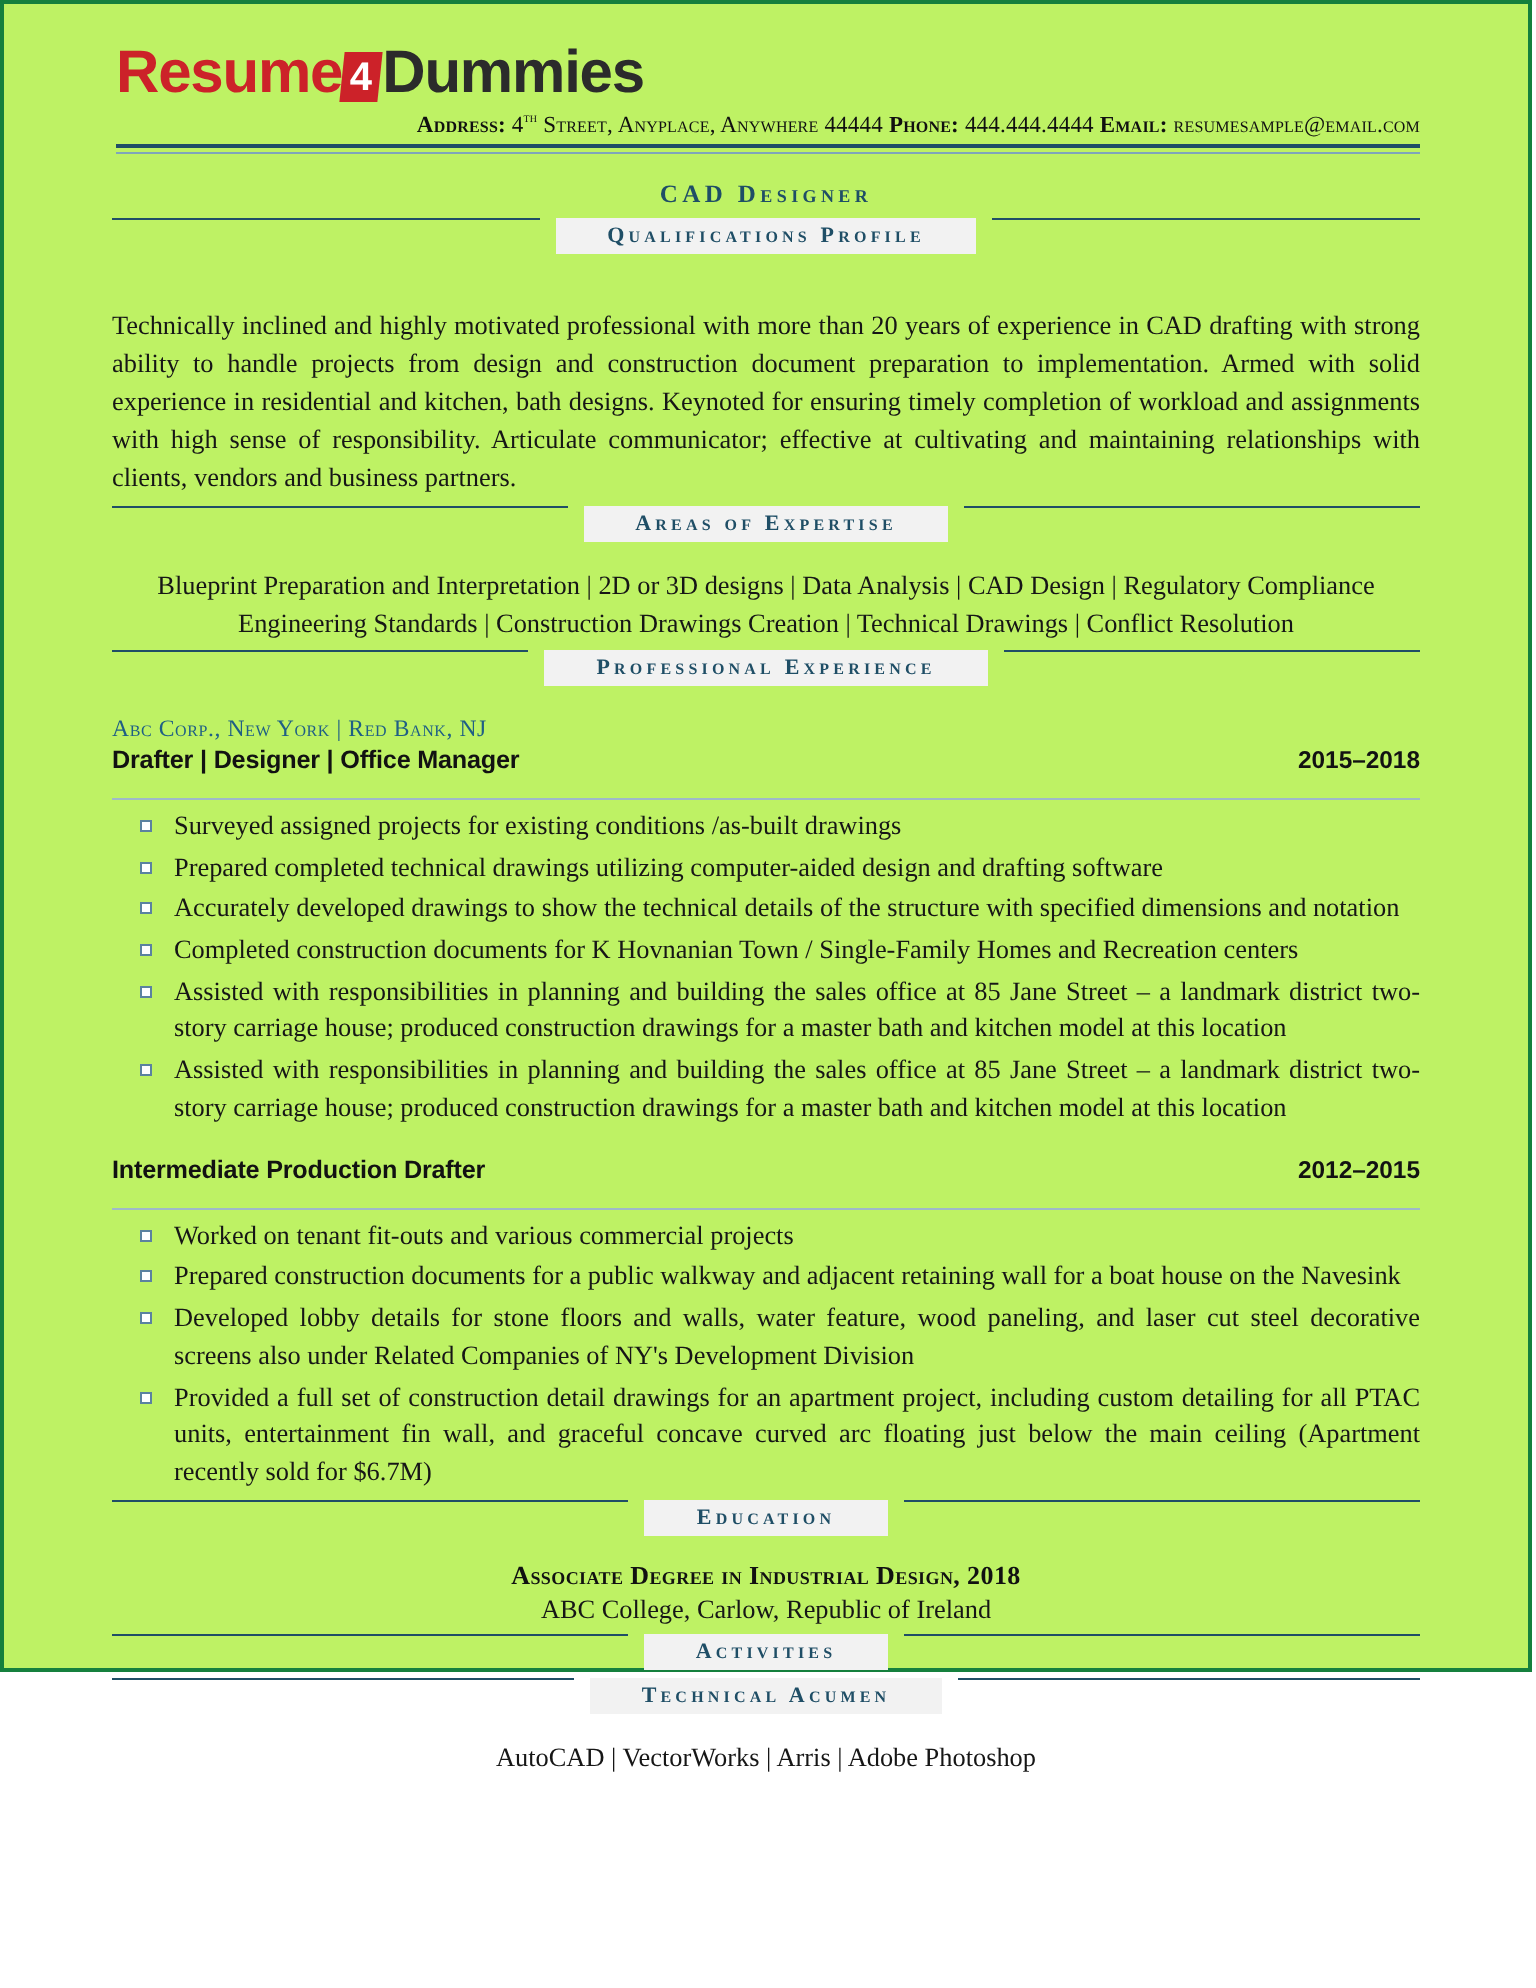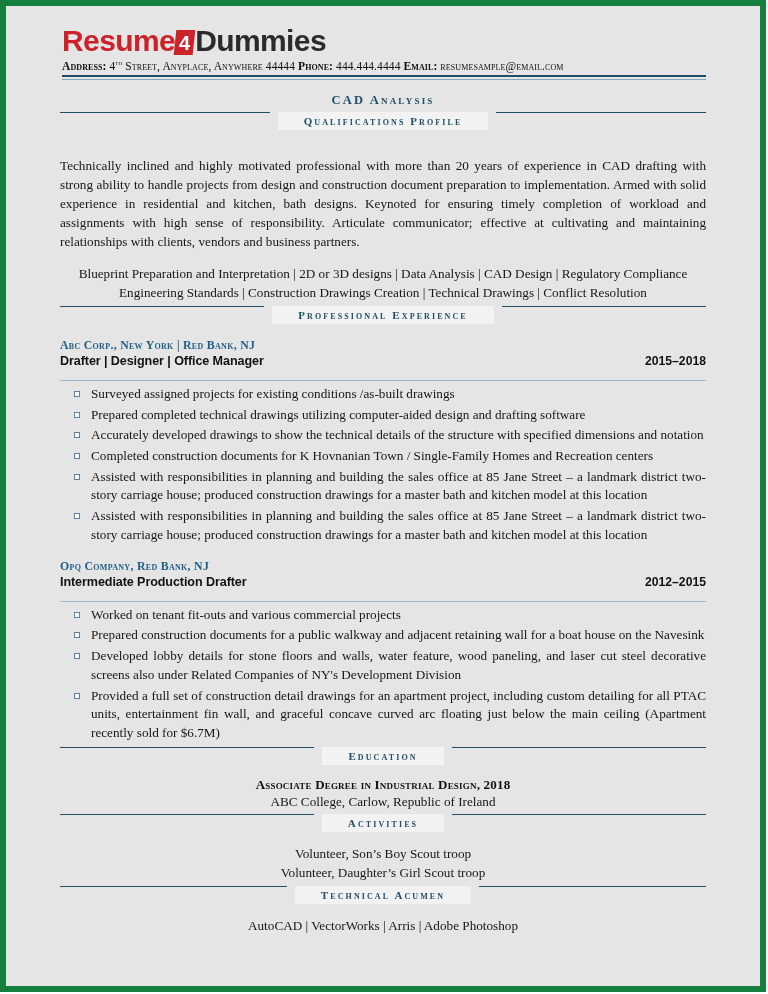--- a/index.html
+++ b/index.html
@@ -11,24 +11,24 @@
     width: 768px;
     height: 994px;
     font-family: "Liberation Serif", "DejaVu Serif", serif;
     color: #1a1a1a;
     overflow: hidden;
   }
 
   .page {
     position: relative;
     width: 766px;
-    height: 992px;
-    border: 6px solid #15803d;
+    height: 836px;
+    border: 2px solid #15803d;
     box-sizing: border-box;
-    background: #e5e5e5;
+    background: #bef264;
   }
 
   .inner {
     padding: 20px 54px 0 54px;
   }
 
   
   .masthead {
     padding-left: 2px;
   }
@@ -76,20 +76,21 @@
   }
 
   .contact-line {
     margin-top: 2px;
     font-family: "Liberation Serif", "DejaVu Serif", serif;
     font-size: 11.5px;
     color: #101010;
     font-variant: small-caps;
     letter-spacing: 0.1px;
     white-space: nowrap;
+    text-align: right;
   }
   .contact-line .lbl { font-weight: bold; }
   .contact-line sup {
     font-size: 7.5px;
     vertical-align: super;
   }
 
   .rule-double {
     margin-top: 3px;
     border-top: 2.2px solid #1f4e66;
@@ -146,21 +147,21 @@
     font-size: 13.2px;
     line-height: 1.45;
     color: #161616;
   }
   .centered-block .l2 { display: block; }
 
   
   .job { margin-top: 14px; }
   .job-company {
     font-size: 11.8px;
-    font-weight: bold;
+    font-weight: normal;
     color: #1f5f85;
     font-variant: small-caps;
     letter-spacing: 0.3px;
   }
   .job-row {
     display: flex;
     align-items: baseline;
     justify-content: space-between;
     border-bottom: 1.1px solid #9fb9c9;
     padding-bottom: 12px;
@@ -246,29 +247,34 @@
         <span>4</span><sup>th</sup><span> Street, Anyplace, Anywhere 44444</span>
         <span class="lbl">Phone:</span>
         <span>444.444.4444</span>
         <span class="lbl">Email:</span>
         <span>resumesample@email.com</span>
       </div>
 
       <div class="rule-double"></div>
     </div>
 
-    <div class="doc-title">CAD Analysis</div>
+    <div class="doc-title">CAD Designer</div>
 
     <div class="section-head">
       <span class="line"></span>
       <span class="band">Qualifications Profile</span>
       <span class="line"></span>
     </div>
     <div class="para">Technically inclined and highly motivated professional with more than 20 years of experience in CAD drafting with strong ability to handle projects from design and construction document preparation to implementation. Armed with solid experience in residential and kitchen, bath designs. Keynoted for ensuring timely completion of workload and assignments with high sense of responsibility. Articulate communicator; effective at cultivating and maintaining relationships with clients, vendors and business partners.</div>
 
+    <div class="section-head">
+      <span class="line"></span>
+      <span class="band">Areas of Expertise</span>
+      <span class="line"></span>
+    </div>
     <div class="centered-block">
       <span class="l2">Blueprint Preparation and Interpretation | 2D or 3D designs | Data Analysis | CAD Design | Regulatory Compliance</span>
       <span class="l2">Engineering Standards | Construction Drawings Creation | Technical Drawings | Conflict Resolution</span>
     </div>
 
     <div class="section-head">
       <span class="line"></span>
       <span class="band">Professional Experience</span>
       <span class="line"></span>
     </div>
@@ -283,21 +289,20 @@
         <li>Surveyed assigned projects for existing conditions /as-built drawings</li>
         <li>Prepared completed technical drawings utilizing computer-aided design and drafting software</li>
         <li>Accurately developed drawings to show the technical details of the structure with specified dimensions and notation</li>
         <li>Completed construction documents for K Hovnanian Town / Single-Family Homes and Recreation centers</li>
         <li>Assisted with responsibilities in planning and building the sales office at 85 Jane Street – a landmark district two-story carriage house; produced construction drawings for a master bath and kitchen model at this location</li>
         <li>Assisted with responsibilities in planning and building the sales office at 85 Jane Street – a landmark district two-story carriage house; produced construction drawings for a master bath and kitchen model at this location</li>
       </ul>
     </div>
 
     <div class="job">
-      <div class="job-company">Opq Company, Red Bank, NJ</div>
       <div class="job-row">
         <span class="job-title">Intermediate Production Drafter</span>
         <span class="job-dates">2012–2015</span>
       </div>
       <ul class="bullets">
         <li>Worked on tenant fit-outs and various commercial projects</li>
         <li>Prepared construction documents for a public walkway and adjacent retaining wall for a boat house on the Navesink</li>
         <li>Developed lobby details for stone floors and walls, water feature, wood paneling, and laser cut steel decorative screens also under Related Companies of NY's Development Division</li>
         <li>Provided a full set of construction detail drawings for an apartment project, including custom detailing for all PTAC units, entertainment fin wall, and graceful concave curved arc floating just below the main ceiling (Apartment recently sold for $6.7M)</li>
       </ul>
@@ -309,24 +314,20 @@
       <span class="line"></span>
     </div>
     <div class="edu-degree"><span>Associate Degree in Industrial Design,</span><span class="yr"> 2018</span></div>
     <div class="edu-school">ABC College, Carlow, Republic of Ireland</div>
 
     <div class="section-head">
       <span class="line"></span>
       <span class="band">Activities</span>
       <span class="line"></span>
     </div>
-    <div class="centered-block">
-      <span class="l2">Volunteer, Son’s Boy Scout troop</span>
-      <span class="l2">Volunteer, Daughter’s Girl Scout troop</span>
-    </div>
 
     <div class="section-head">
       <span class="line"></span>
       <span class="band">Technical Acumen</span>
       <span class="line"></span>
     </div>
     <div class="centered-block">
       <span class="l2">AutoCAD | VectorWorks | Arris | Adobe Photoshop</span>
     </div>
 

